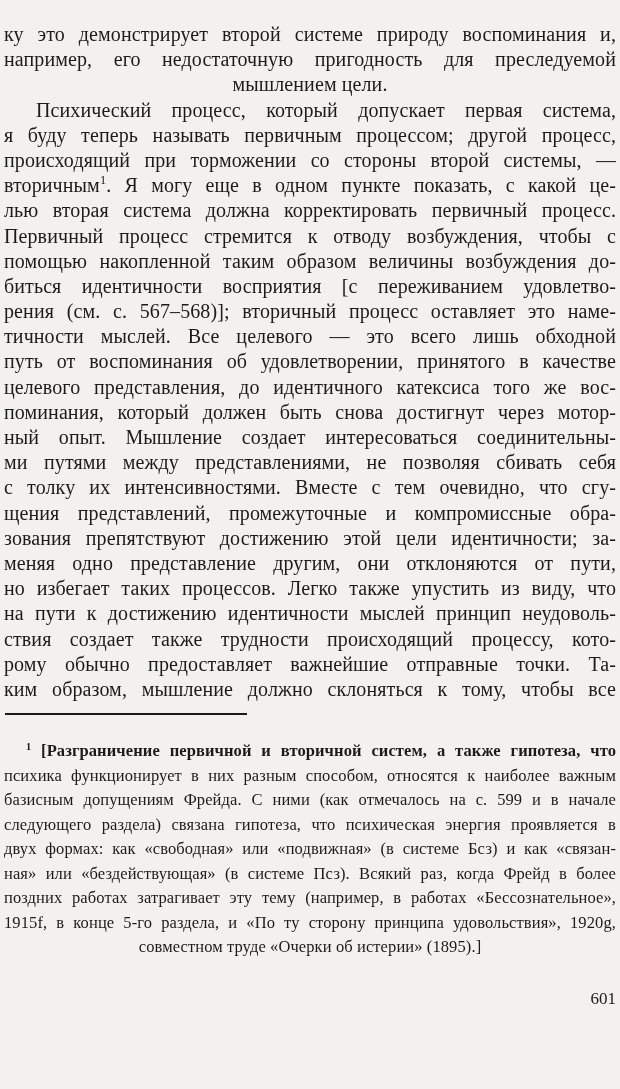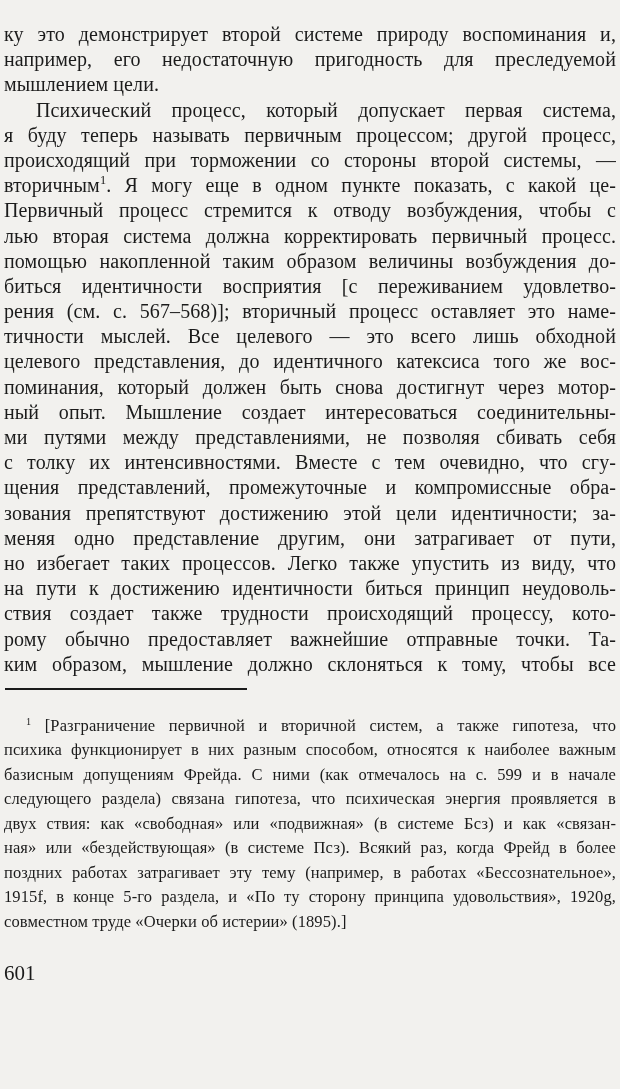--- a/index.html
+++ b/index.html
@@ -40,86 +40,87 @@
   }
   .footnote .line{
     height:24.5px;
     line-height:24.5px;
     text-align:justify;
     text-align-last:justify;
     overflow:hidden;
     white-space:nowrap;
   }
   .line.no-just{
-    text-align:left;
+    text-align:center;
     text-align-last:auto;
   }
   .line.indent-lg{padding-left:32px;}
-  .line.indent-sm{padding-left:22px;}
+  .line.indent-sm{padding-left:22px;font-weight:bold;}
   .it{}
   .sup{
     vertical-align:super;
     font-size:0.62em;
     line-height:0;
   }
   .footnote-rule{
     width:242px;
     height:2px;
     background:var(--ink);
     margin:11px 0 0 1px;
   }
   .page-number{
     margin-top:25px;
-    text-align:left;
-    font-size:21px;
+    text-align:right;
+    font-size:17px;
     line-height:28px;
   }
 </style>
 </head>
 <body>
 
 <div class="page">
 
   <main class="body-text" id="body-text">
       <div class="line"><span>ку это демонстрирует второй системе природу воспоминания и,</span></div>
       <div class="line"><span>например, его недостаточную пригодность для преследуемой</span></div>
       <div class="line no-just"><span>мышлением цели.</span></div>
       <div class="line indent-lg"><span>Психический процесс, который допускает первая система,</span></div>
       <div class="line"><span>я буду теперь называть </span><span class="it">первичным процессом;</span><span> другой процесс,</span></div>
       <div class="line"><span>происходящий при торможении со стороны второй системы, —</span></div>
       <div class="line"><span class="it">вторичным</span><span class="sup">1</span><span>. Я могу еще в одном пункте показать, с какой це-</span></div>
+      <div class="line"><span>лью вторая система должна корректировать первичный процесс.</span></div>
       <div class="line"><span>Первичный процесс стремится к отводу возбуждения, чтобы с</span></div>
-      <div class="line"><span>лью вторая система должна корректировать первичный процесс.</span></div>
       <div class="line"><span>помощью накопленной таким образом величины возбуждения до-</span></div>
       <div class="line"><span>биться идентичности восприятия [с переживанием удовлетво-</span></div>
       <div class="line"><span>рения (см. с. 567–568)]; вторичный процесс оставляет это наме-</span></div>
       <div class="line"><span class="it">тичности мыслей.</span><span> Все целевого — это всего лишь обходной</span></div>
+      <div class="line"><span>путь от воспоминания об удовлетворении, принятого в качестве</span></div>
       <div class="line"><span>целевого представления, до идентичного катексиса того же вос-</span></div>
       <div class="line"><span>поминания, который должен быть снова достигнут через мотор-</span></div>
       <div class="line"><span>ный опыт. Мышление создает интересоваться соединительны-</span></div>
       <div class="line"><span>ми путями между представлениями, не позволяя сбивать себя</span></div>
       <div class="line"><span>с толку их интенсивностями. Вместе с тем очевидно, что сгу-</span></div>
       <div class="line"><span>щения представлений, промежуточные и компромиссные обра-</span></div>
       <div class="line"><span>зования препятствуют достижению этой цели идентичности; за-</span></div>
-      <div class="line"><span>меняя одно представление другим, они затрагивает от пути,</span></div>
+      <div class="line"><span>меняя одно представление другим, они отклоняются от пути,</span></div>
       <div class="line"><span>но избегает таких процессов. Легко также упустить из виду, что</span></div>
-      <div class="line"><span>на пути к достижению идентичности биться принцип неудоволь-</span></div>
+      <div class="line"><span>на пути к достижению идентичности мыслей принцип неудоволь-</span></div>
       <div class="line"><span>ствия создает также трудности происходящий процессу, кото-</span></div>
       <div class="line"><span>рому обычно предоставляет важнейшие отправные точки. Та-</span></div>
       <div class="line"><span>ким образом, мышление должно склоняться к тому, чтобы все</span></div>
     </main>
 
   <div class="footnote-rule"></div>
 
   <section class="footnote" id="footnote-text">
       <div class="line indent-sm"><span class="sup">1</span><span> [Разграничение первичной и вторичной систем, а также гипотеза, что</span></div>
       <div class="line"><span>психика функционирует в них разным способом, относятся к наиболее важным</span></div>
       <div class="line"><span>базисным допущениям Фрейда. С ними (как отмечалось на с. 599 и в начале</span></div>
       <div class="line"><span>следующего раздела) связана гипотеза, что психическая энергия проявляется в</span></div>
-      <div class="line"><span>двух ствия: как «свободная» или «подвижная» (в системе </span><span class="it">Бсз</span><span>) и как «связан-</span></div>
+      <div class="line"><span>двух формах: как «свободная» или «подвижная» (в системе </span><span class="it">Бсз</span><span>) и как «связан-</span></div>
       <div class="line"><span>ная» или «бездействующая» (в системе </span><span class="it">Псз</span><span>). Всякий раз, когда Фрейд в более</span></div>
       <div class="line"><span>поздних работах затрагивает эту тему (например, в работах «Бессознательное»,</span></div>
       <div class="line"><span>1915</span><span class="it">f</span><span>, в конце 5-го раздела, и «По ту сторону принципа удовольствия», 1920</span><span class="it">g</span><span>,</span></div>
       <div class="line no-just"><span>совместном труде «Очерки об истерии» (1895).]</span></div>
     </section>
 
   <div class="page-number">601</div>
 
 </div>
 

